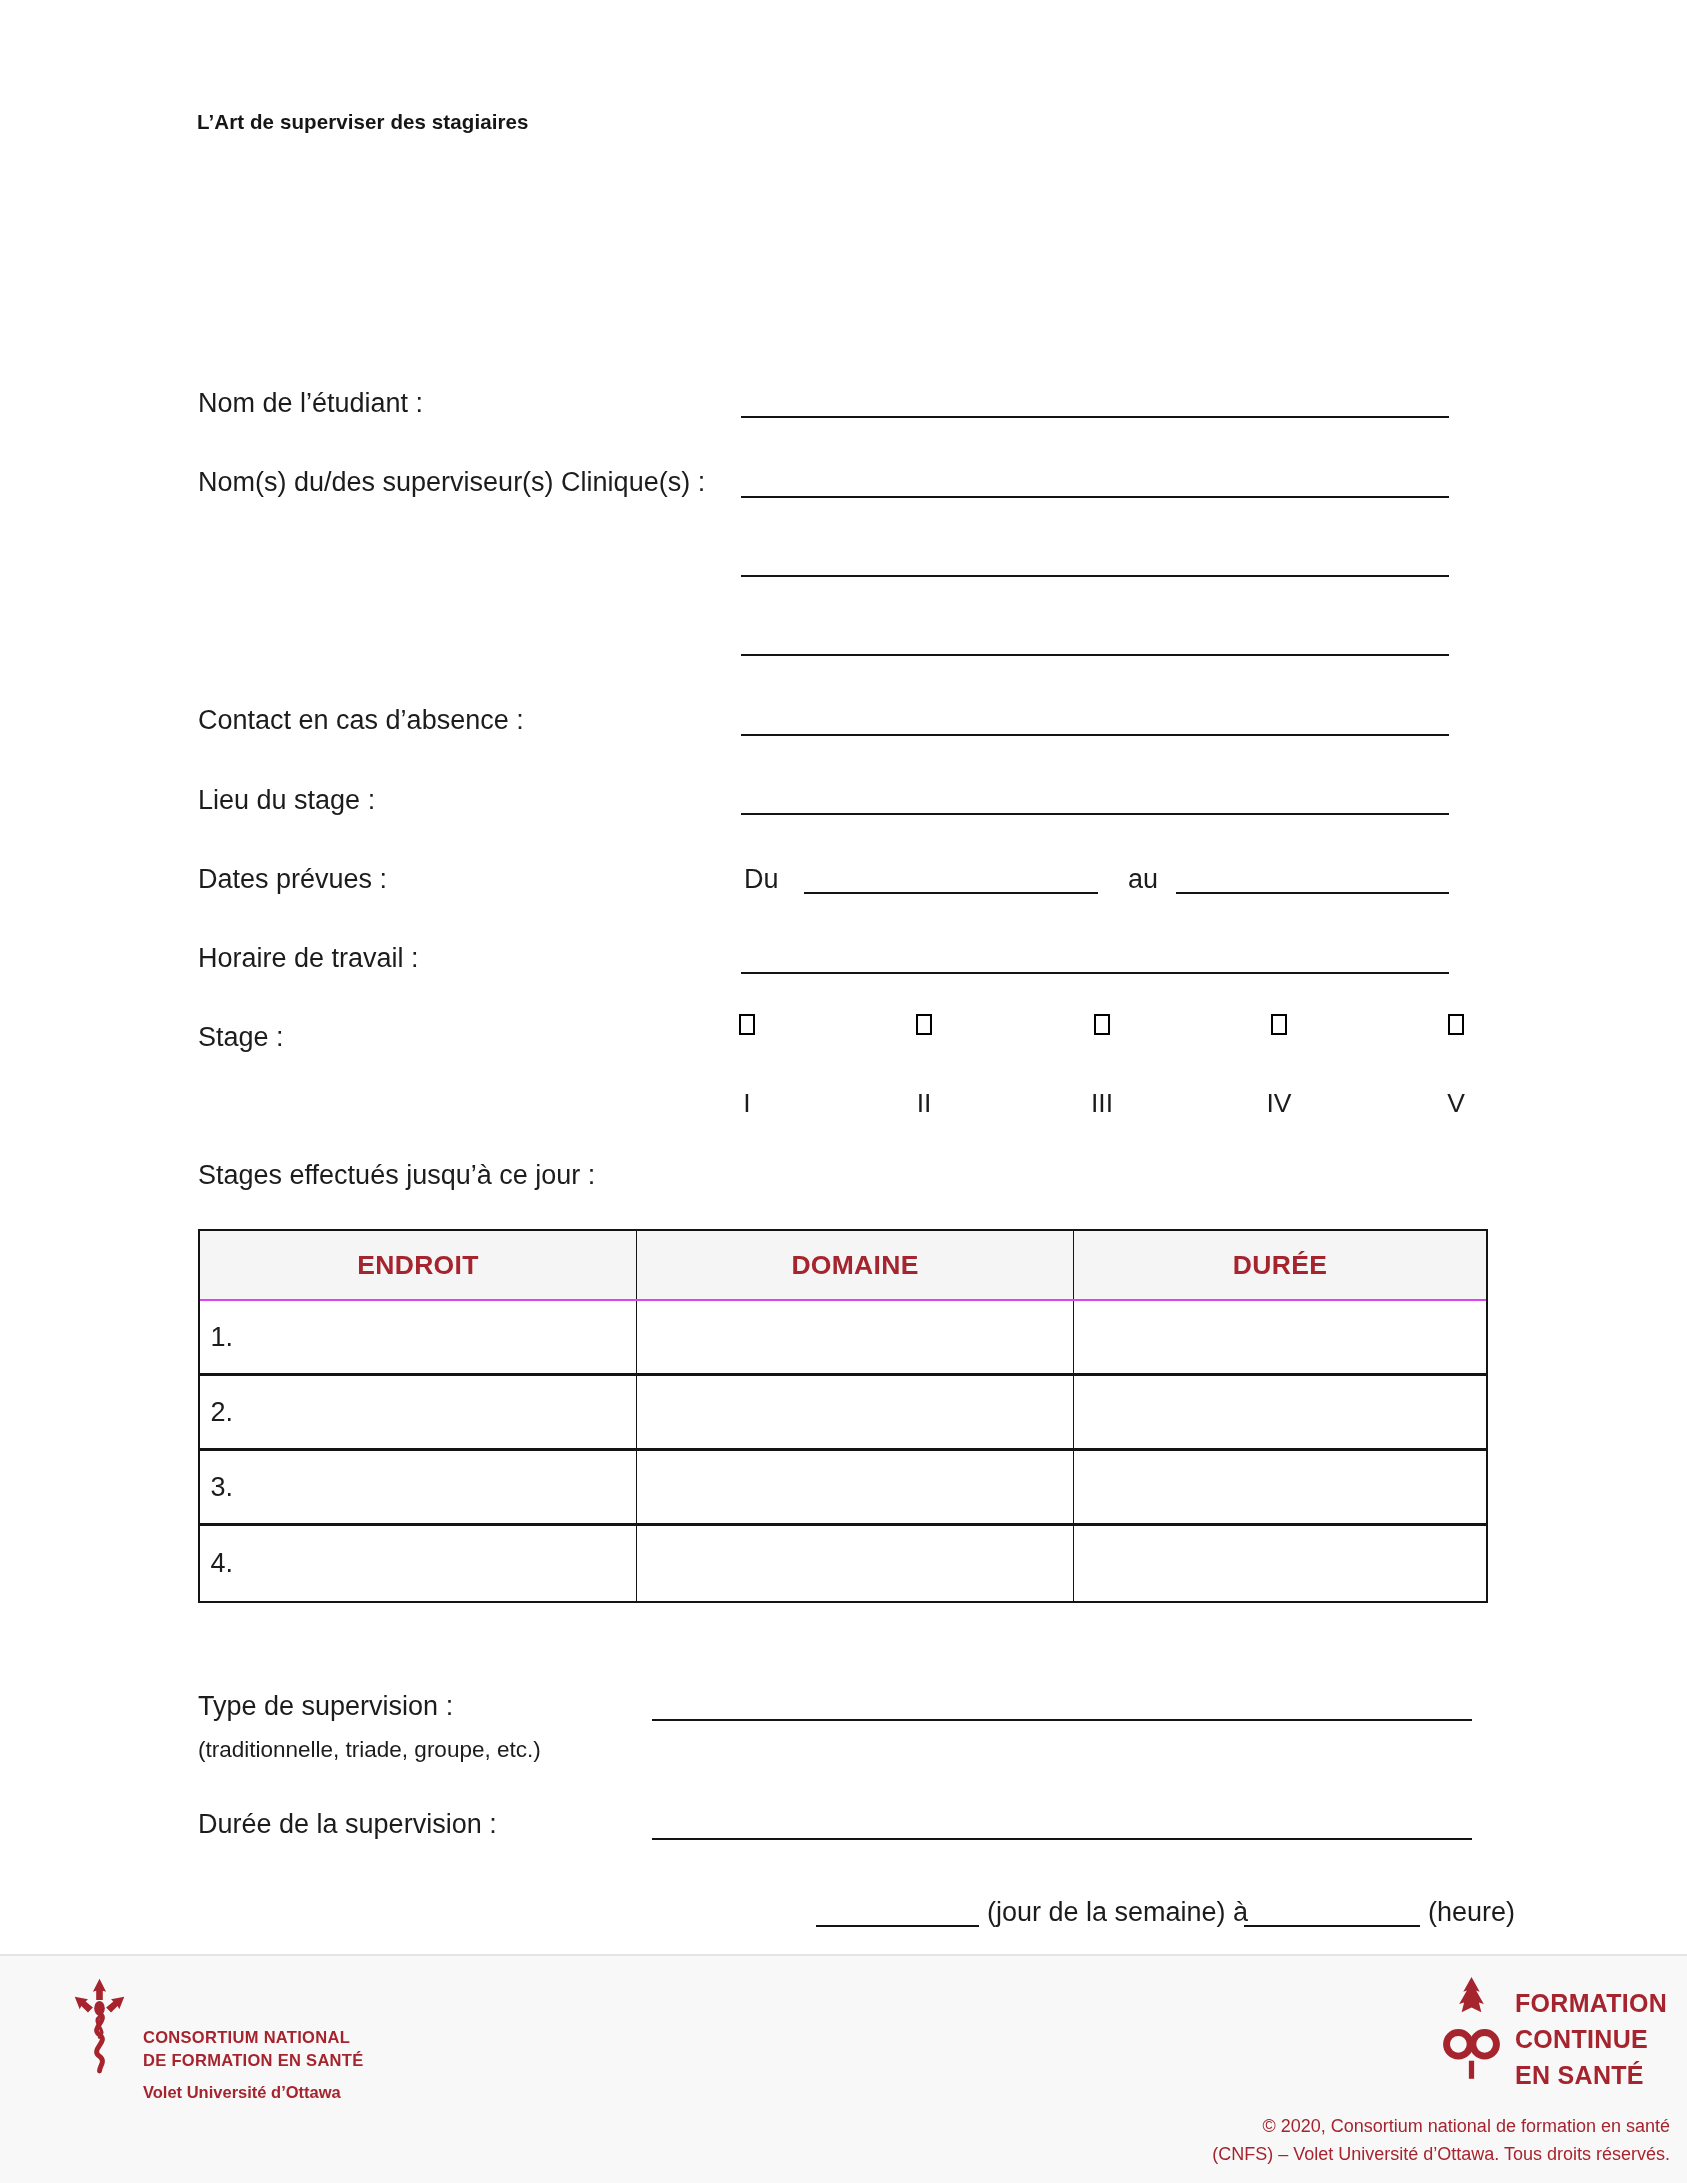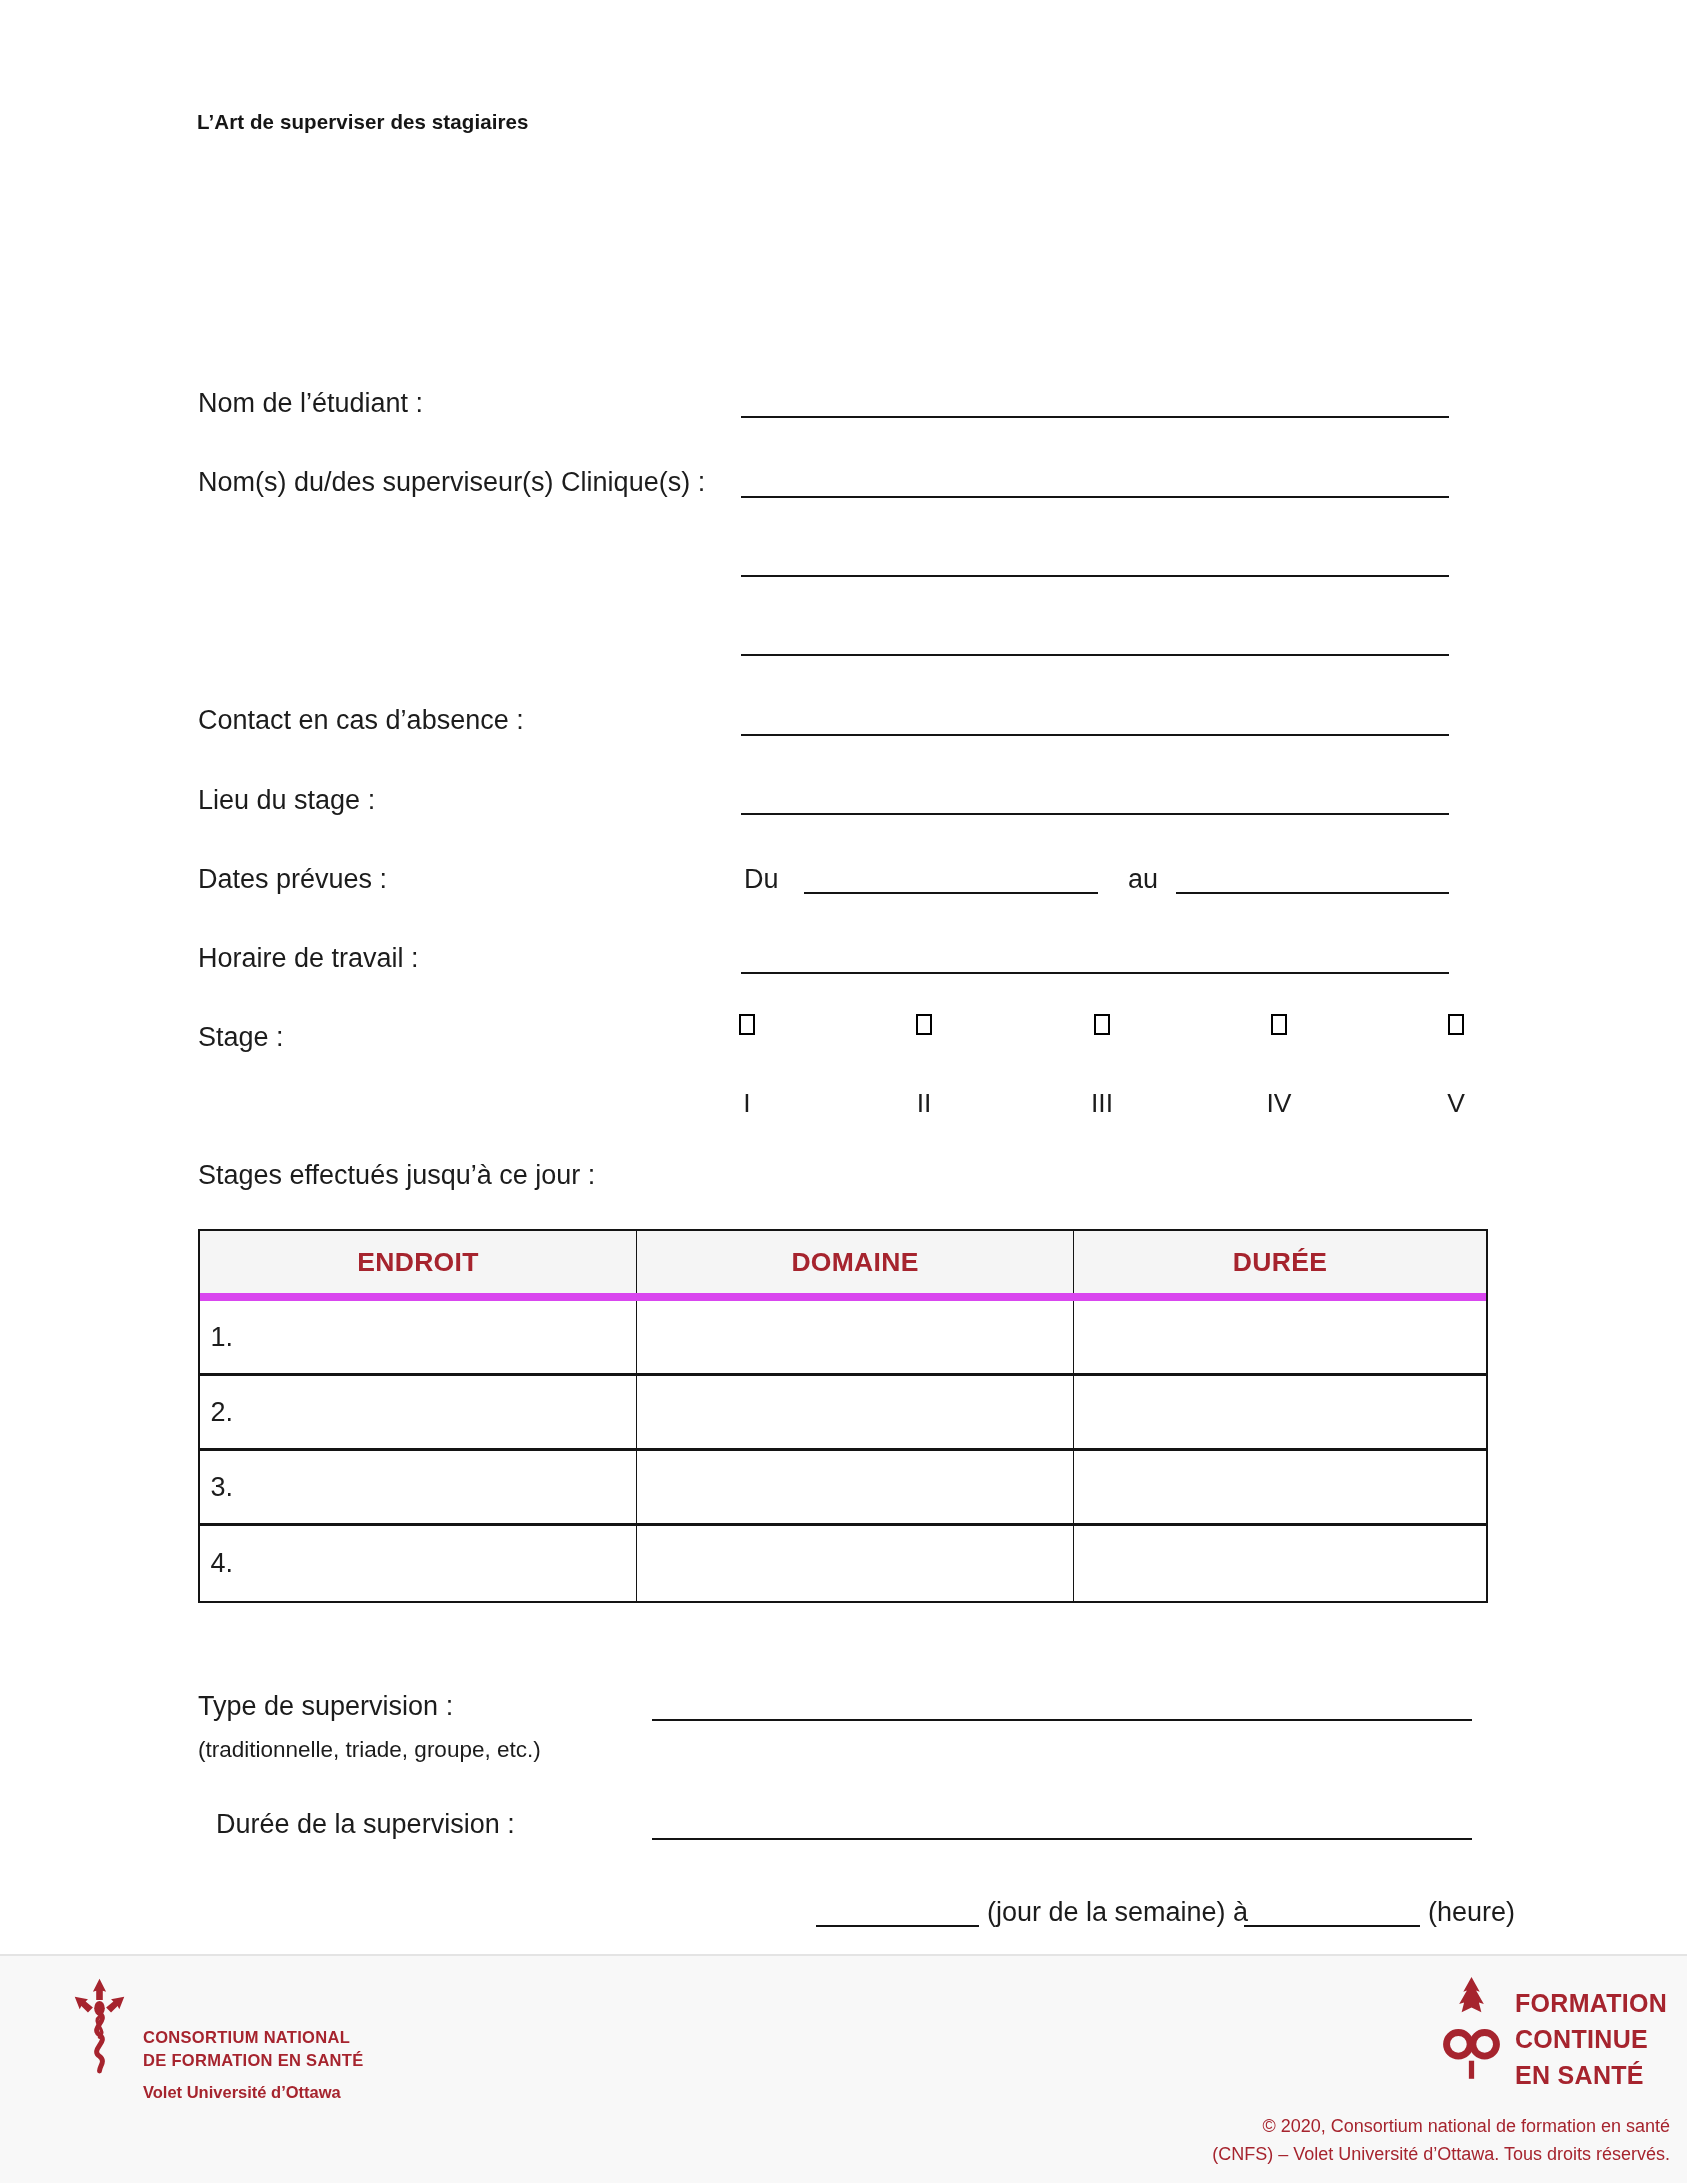--- a/index.html
+++ b/index.html
@@ -49,21 +49,21 @@
   }
   
   .stage-table{
     left:198px;top:1229px;width:1290px;
     border:2px solid #141414;
     box-sizing:border-box;
   }
   .t-row{display:flex;width:100%;box-sizing:border-box;}
   .t-row.header{
     height:70px;background:#f5f5f5;
-    border-bottom:8px solid #d946ef;
+    border-bottom:2px solid #d946ef;
   }
   .t-row.body{height:75px;border-bottom:3.3px solid #141414;background:#fff;}
   .t-row.body.last{border-bottom:none;}
   .t-cell{
     box-sizing:border-box;
     border-right:1.3px solid #141414;
     display:flex;align-items:center;
   }
   .t-cell:last-child{border-right:none;}
   .c1{width:437px;} .c2{width:437px;} .c3{flex:1;}
@@ -151,21 +151,21 @@
       <div class="t-cell c1 row-num">4.</div>
       <div class="t-cell c2"></div>
       <div class="t-cell c3"></div>
     </div>
   </div>
 
   <div class="abs section-label" style="top:1691px;">Type de supervision :</div>
   <div class="abs fill-line" style="left:652px;top:1719px;width:820px;"></div>
   <div class="abs hint" style="left:198px;top:1737px;">(traditionnelle, triade, groupe, etc.)</div>
 
-  <div class="abs section-label" style="top:1809px;margin-left:18px;">Durée de la supervision :</div>
+  <div class="abs section-label" style="top:1809px;">Durée de la supervision :</div>
   <div class="abs fill-line" style="left:652px;top:1838px;width:820px;"></div>
 
   <div class="abs fill-line" style="left:816px;top:1925px;width:163px;"></div>
   <div class="abs inline-word" style="left:987px;top:1897px;">(jour de la semaine) à</div>
   <div class="abs fill-line" style="left:1244px;top:1925px;width:176px;"></div>
   <div class="abs inline-word" style="left:1428px;top:1897px;">(heure)</div>
 
   <div class="abs footer-band"></div>
 
   <svg class="abs" style="left:58px;top:1977px;" width="83" height="99" viewBox="0 0 50 60">

